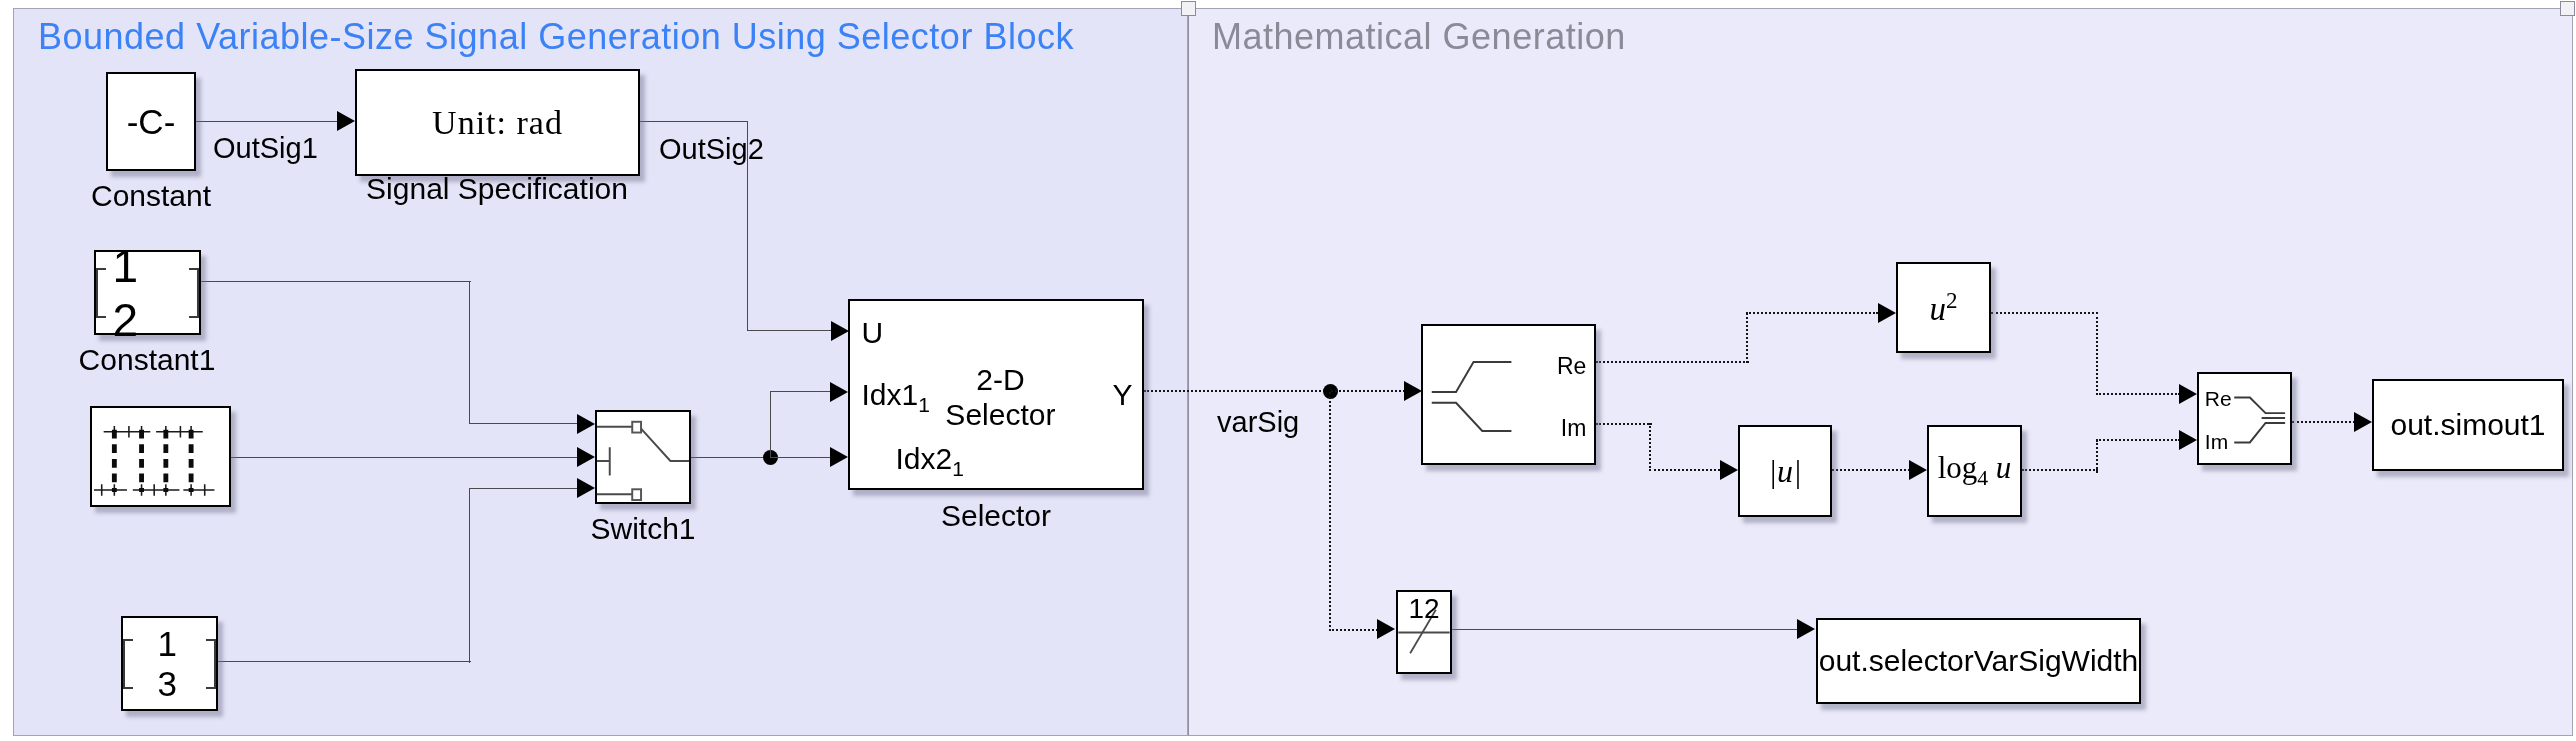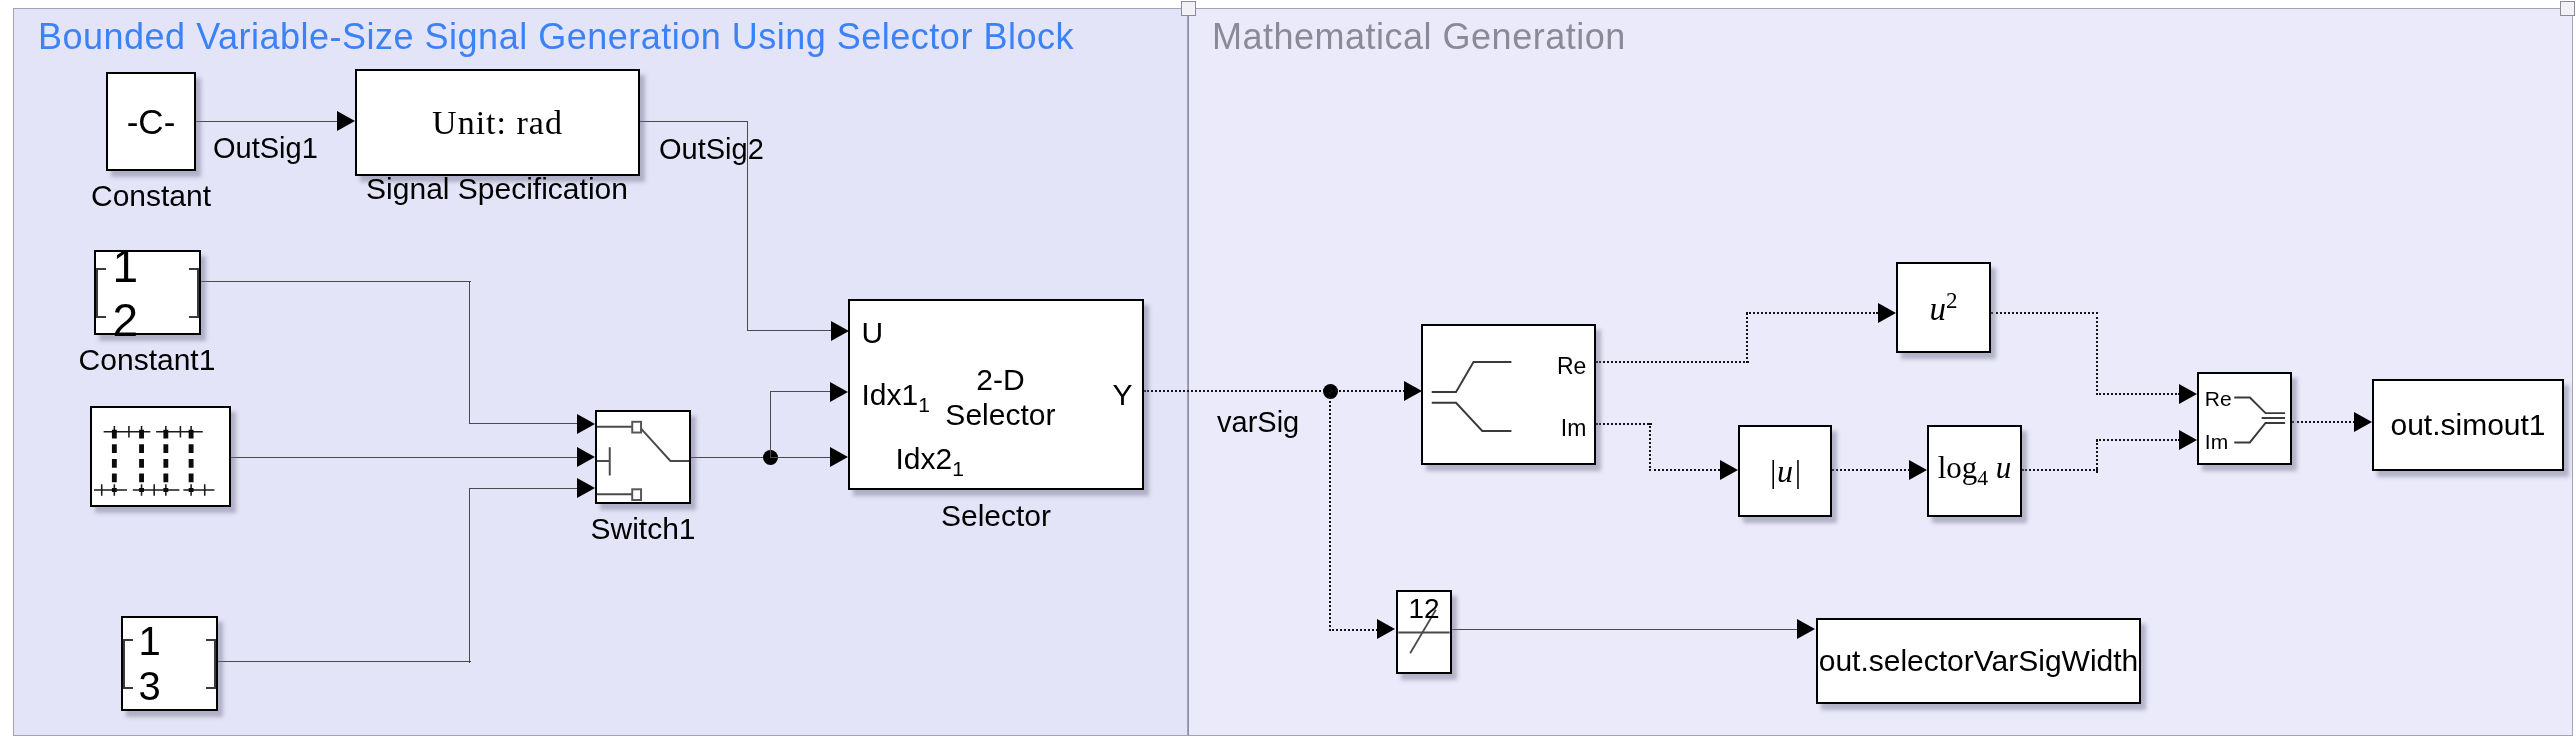--- a/index.html
+++ b/index.html
@@ -139,21 +139,21 @@
         <path d="M23 22 V86"></path>
           <path d="M51 22 V86"></path>
           <path d="M76 22 V86"></path>
           <path d="M102 22 V86"></path>
       </g>
     </svg>
   </div>
 
   <div class="blk" style="left:121px;top:616px;width:97px;height:95px;gap:5.8px;">
     <span class="brkt l"></span>
-    <span style="font-size:40px;letter-spacing:4.8px;">1 3</span>
+    <span style="font-size:35px;letter-spacing:4.8px;text-align:center;">1 3</span>
     <span class="brkt r"></span>
   </div>
 
   <div class="blk" style="left:595px;top:410px;width:96px;height:94px;">
     <svg class="icon-svg" viewBox="0 0 94 92">
       <g stroke="#4a4a4a" stroke-width="2" fill="none">
         <path d="M0 15 H36"></path>
         <rect x="36" y="10" width="9" height="11" fill="#fff" stroke="#555"></rect>
         <path d="M45 17 L75 50 H94"></path>
         <path d="M0 50 H13 M13 36 V65"></path>

